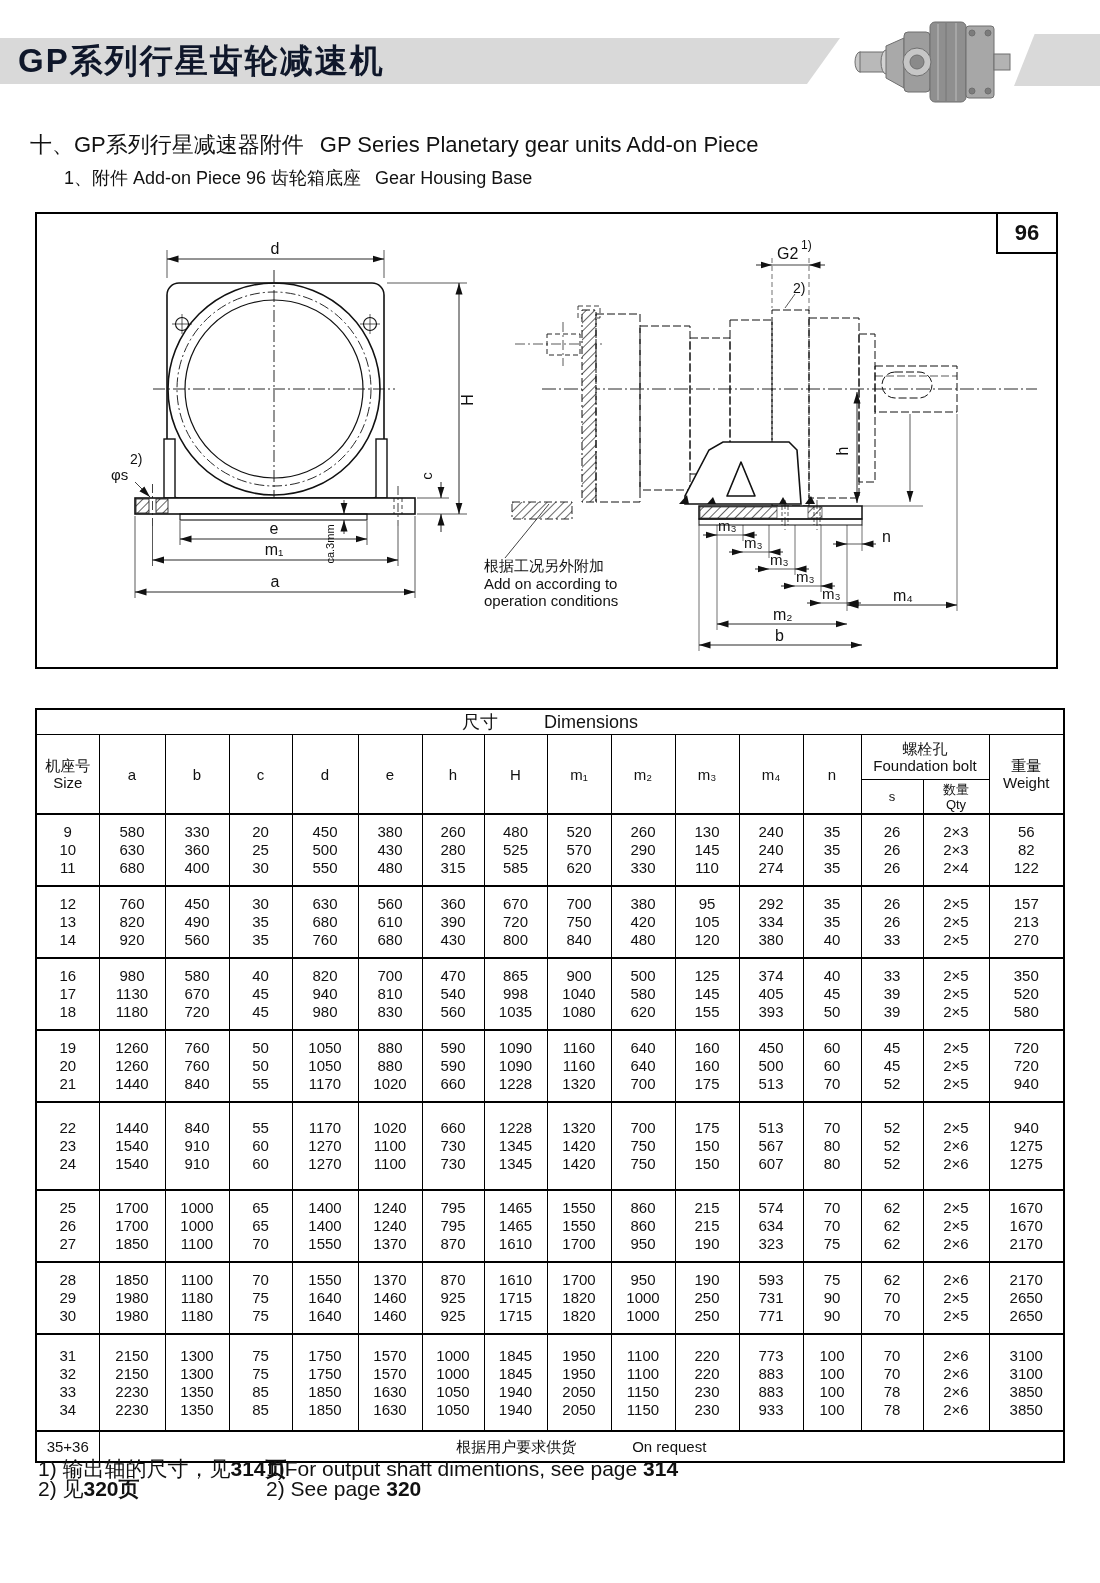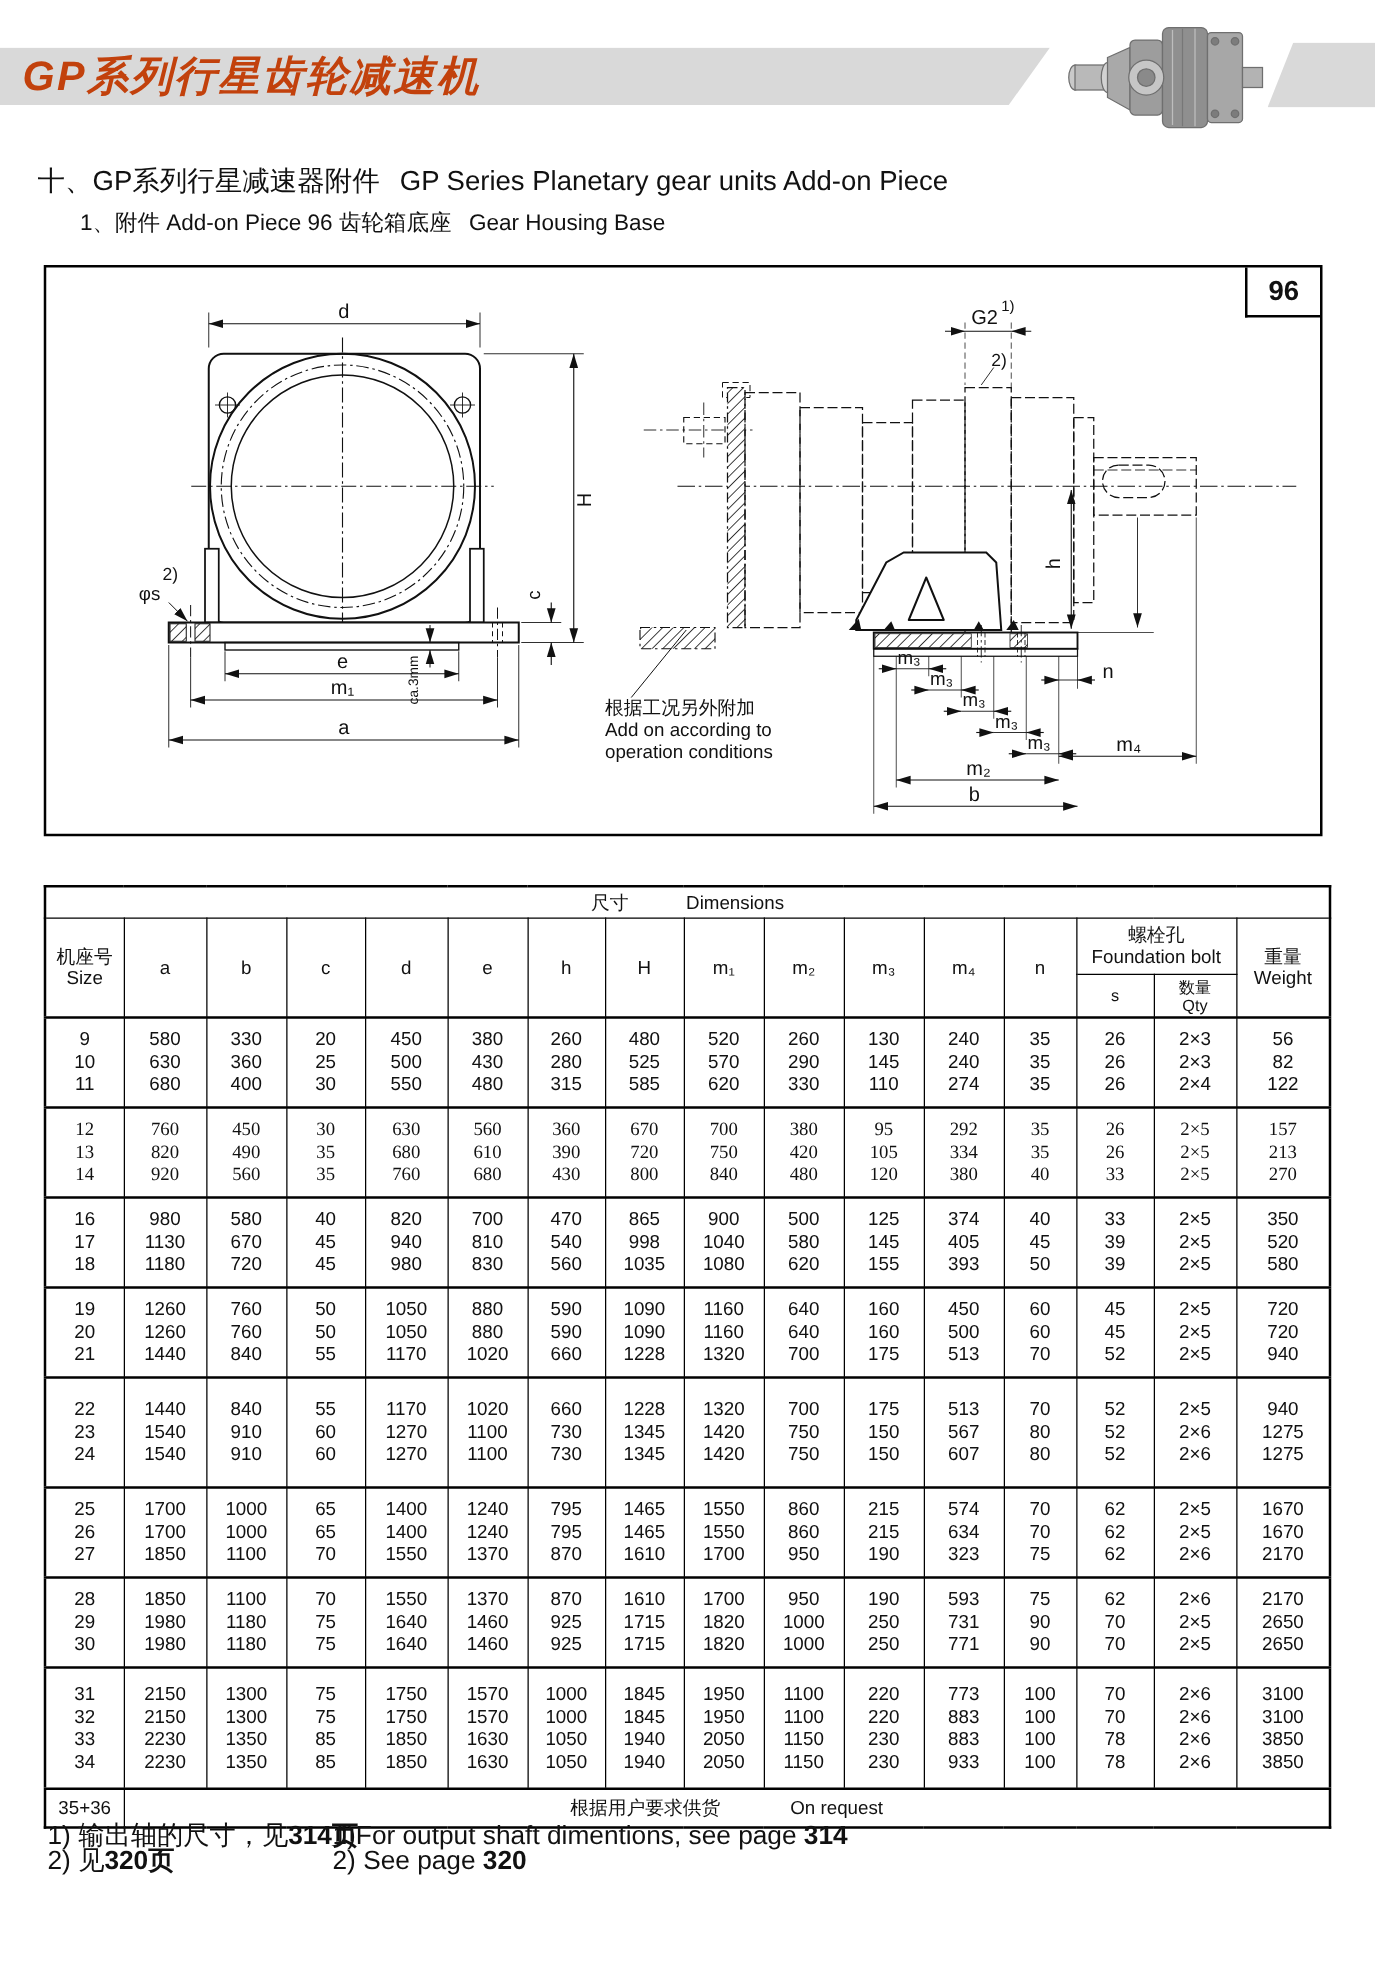--- a/index.html
+++ b/index.html
@@ -2,21 +2,21 @@
 <html><head>
 <meta charset="utf-8">
 <style>
   html,body{margin:0;padding:0;background:#ffffff;}
   body{width:1100px;height:1583px;position:relative;font-family:"Liberation Sans",sans-serif;color:#111;}
 
   
   .banner-band{position:absolute;left:0;top:38px;width:840px;height:46px;background:#d9d9d9;
     clip-path:polygon(0 0,100% 0,calc(100% - 33px) 100%,0 100%);}
   .banner-title{position:absolute;left:18px;top:0;height:46px;line-height:46px;
-    font-size:33px;font-weight:bold;font-style:italic;letter-spacing:2px;color:#c2410c;white-space:nowrap;}
+    font-size:33px;font-weight:bold;letter-spacing:2px;color:#0f172a;white-space:nowrap;}
   .corner-accent{position:absolute;left:1014px;top:34px;width:86px;height:52px;background:#d9d9d9;
     clip-path:polygon(24% 0,100% 0,100% 100%,0 100%);}
   .gear-photo{position:absolute;left:846px;top:10px;}
 
   
   .heading{position:absolute;left:30px;top:130px;font-size:22px;white-space:nowrap;}
   .heading .en{margin-left:16px;}
   .subheading{position:absolute;left:64px;top:166px;font-size:18px;white-space:nowrap;}
   .subheading .en{margin-left:14px;}
 
@@ -25,21 +25,21 @@
   .badge{position:absolute;right:0;top:0;width:58px;height:38px;border-left:2px solid #000;border-bottom:2px solid #000;
     font-size:22px;font-weight:bold;display:flex;align-items:center;justify-content:center;}
   .drawing-svg{position:absolute;left:0;top:0;}
   .drawing-svg text{font-family:"Liberation Sans",sans-serif;fill:#111;}
 
   
   .dim-table{position:absolute;left:35px;top:708px;width:1028px;border-collapse:collapse;table-layout:fixed;
     font-size:15px;}
   .dim-table th,.dim-table td{border:1px solid #000;text-align:center;vertical-align:middle;padding:0;font-weight:normal;}
   .dim-table{border:2px solid #000;}
-  .dim-table thead tr.t-title th{height:24px;font-size:15px;}
+  .dim-table thead tr.t-title th{height:24px;font-size:18px;}
   .dim-table thead tr.t-title .gap{display:inline-block;width:46px;}
   .dim-table thead tr.t-main th{height:44px;font-size:15px;margin-left:42px;}
   .dim-table thead tr.t-sub th{height:33px;font-size:13px;line-height:15px;}
   .dim-table thead .two-line{font-size:14px;line-height:17px;}
   .dim-table tbody tr{border-top:2px solid #000;}
   .dim-table tbody td{line-height:18px;}
   .dim-table tr.last-row{height:31px;border-top:2px solid #000;}
   .dim-table tr.last-row .gap{display:inline-block;width:56px;}
 
   
@@ -424,21 +424,21 @@
           <div>2×3</div>
           <div>2×3</div>
           <div>2×4</div>
         </td>
         <td>
           <div>56</div>
           <div>82</div>
           <div>122</div>
         </td>
       </tr>
-      <tr style="height: 72px; font-family: Liberation Serif, serif;">
+      <tr style="height: 72px;">
         <td>
           <div>12</div>
           <div>13</div>
           <div>14</div>
         </td>
         <td>
           <div>760</div>
           <div>820</div>
           <div>920</div>
         </td>

